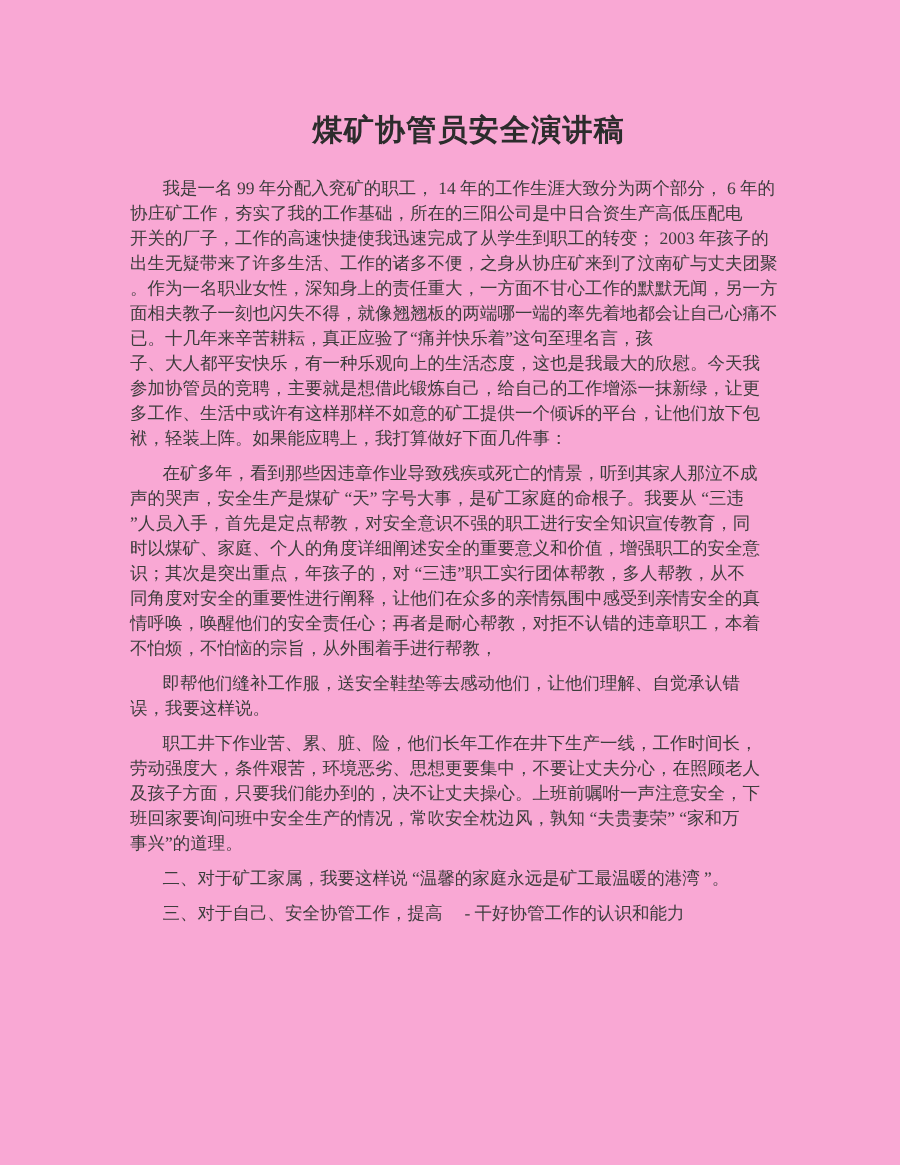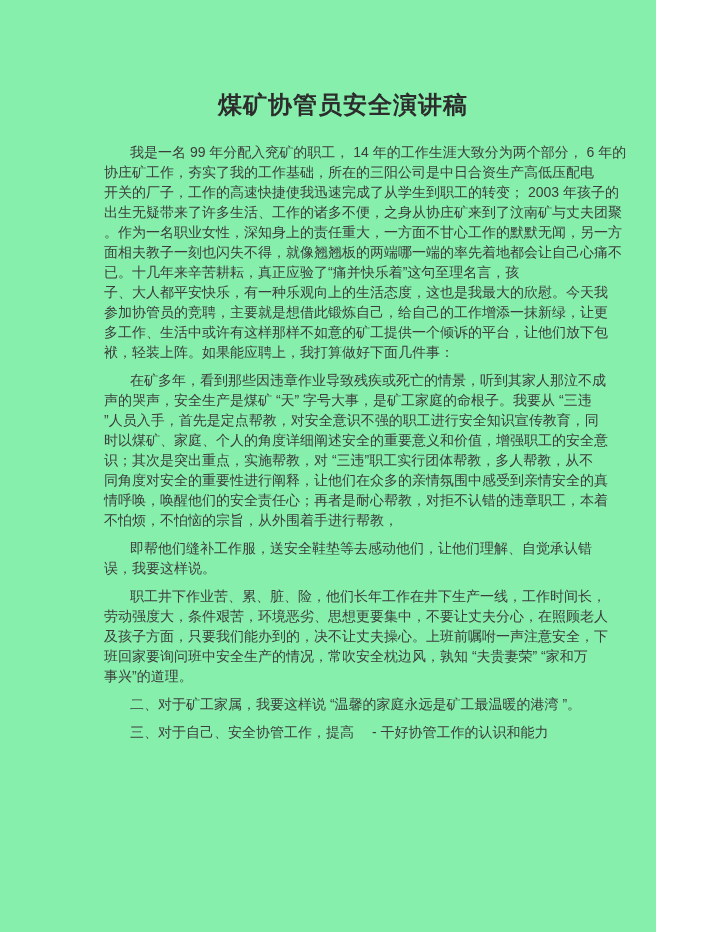--- a/index.html
+++ b/index.html
@@ -2,25 +2,25 @@
 <html><head>
 <meta charset="utf-8">
 <style>
   html, body {
     margin: 0;
     padding: 0;
     background: #ffffff;
   }
   .page {
     position: relative;
-    width: 656px;
+    width: 720px;
     height: 932px;
-    background: #86efac;
+    background: #f9a8d4;
     overflow: hidden;
-    font-family: Liberation Sans, sans-serif;
+    font-family: Liberation Serif, serif;
     color: #3d3d3d;
   }
   .content {
     padding: 90px 74px 0 104px;
   }
   .doc-title {
     margin: 0 0 22px 0;
     font-size: 24px;
     line-height: 30px;
     font-weight: 700;
@@ -52,21 +52,21 @@
 面相夫教子一刻也闪失不得，就像翘翘板的两端哪一端的率先着地都会让自己心痛不
 已。十几年来辛苦耕耘，真正应验了“痛并快乐着”这句至理名言，孩
 子、大人都平安快乐，有一种乐观向上的生活态度，这也是我最大的欣慰。今天我
 参加协管员的竞聘，主要就是想借此锻炼自己，给自己的工作增添一抹新绿，让更
 多工作、生活中或许有这样那样不如意的矿工提供一个倾诉的平台，让他们放下包
 袱，轻装上阵。如果能应聘上，我打算做好下面几件事：</p>
       <p class="para">在矿多年，看到那些因违章作业导致残疾或死亡的情景，听到其家人那泣不成
 声的哭声，安全生产是煤矿 “天” 字号大事，是矿工家庭的命根子。我要从 “三违
 ”人员入手，首先是定点帮教，对安全意识不强的职工进行安全知识宣传教育，同
 时以煤矿、家庭、个人的角度详细阐述安全的重要意义和价值，增强职工的安全意
-识；其次是突出重点，实施帮教，对 “三违”职工实行团体帮教，多人帮教，从不
+识；其次是突出重点，年孩子的，对 “三违”职工实行团体帮教，多人帮教，从不
 同角度对安全的重要性进行阐释，让他们在众多的亲情氛围中感受到亲情安全的真
 情呼唤，唤醒他们的安全责任心；再者是耐心帮教，对拒不认错的违章职工，本着
 不怕烦，不怕恼的宗旨，从外围着手进行帮教，</p>
       <p class="para">即帮他们缝补工作服，送安全鞋垫等去感动他们，让他们理解、自觉承认错
 误，我要这样说。</p>
       <p class="para">职工井下作业苦、累、脏、险，他们长年工作在井下生产一线，工作时间长，
 劳动强度大，条件艰苦，环境恶劣、思想更要集中，不要让丈夫分心，在照顾老人
 及孩子方面，只要我们能办到的，决不让丈夫操心。上班前嘱咐一声注意安全，下
 班回家要询问班中安全生产的情况，常吹安全枕边风，孰知 “夫贵妻荣” “家和万
 事兴”的道理。</p>

